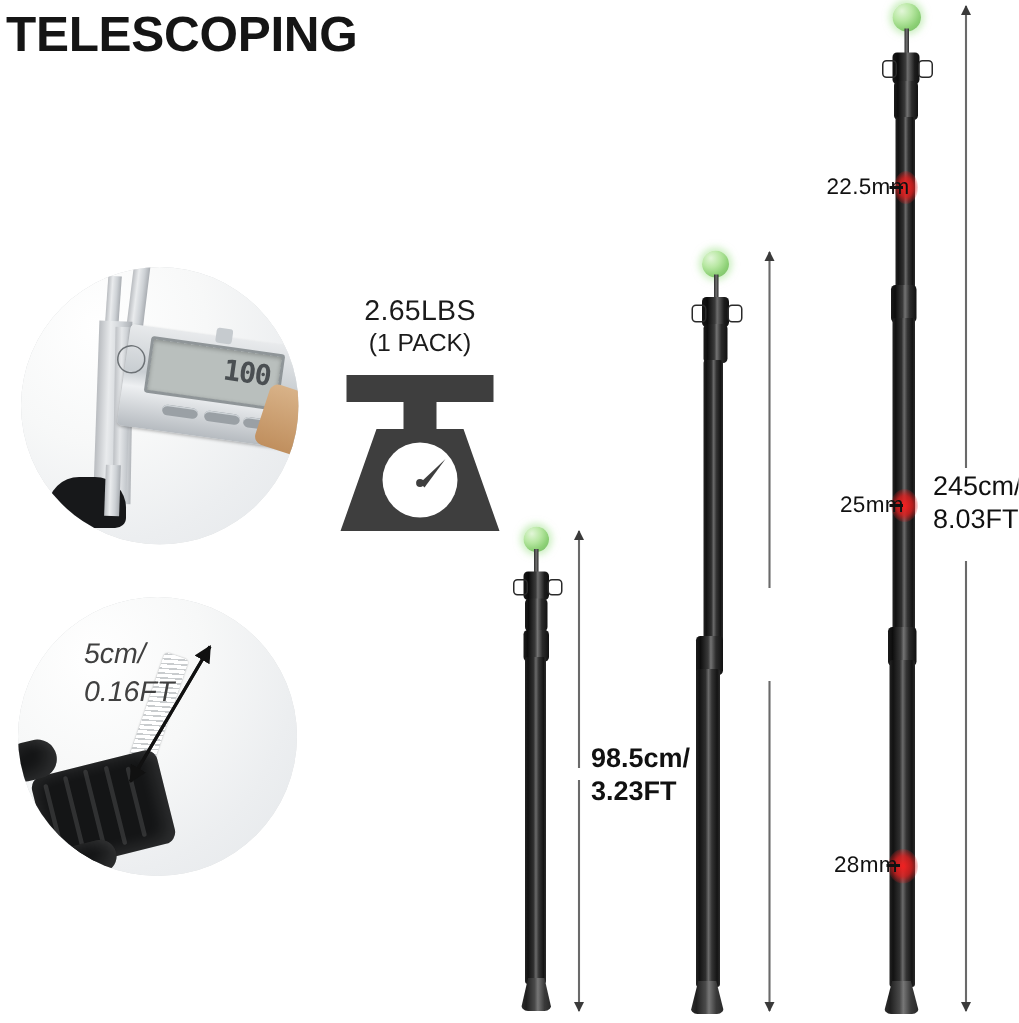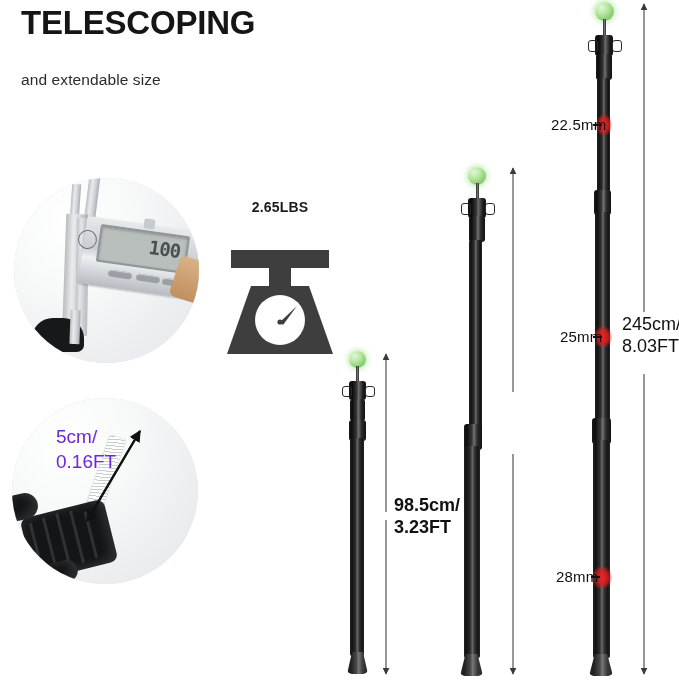--- a/index.html
+++ b/index.html
@@ -1,21 +1,21 @@
 <!DOCTYPE html>
 <html><head>
 <meta charset="utf-8">
 <style>
   html,body{margin:0;padding:0;background:#ffffff;}
   body{width:679px;height:682px;overflow:hidden;
        font-family:"Liberation Sans","DejaVu Sans",sans-serif;color:#111;}
   #stage{position:relative;width:679px;height:682px;background:#fff;}
 
   
-  .headline{position:absolute;left:21px;top:4px;width:470px;}
+  .headline{position:absolute;left:4px;top:4px;width:470px;}
   .headline h1{margin:0;font-size:33px;line-height:37px;font-weight:700;
       letter-spacing:-0.2px;color:#151515;text-transform:uppercase;}
   .headline .sub{margin-top:9px;font-size:15.5px;line-height:20px;color:#2b2b2b;
       font-weight:400;letter-spacing:0.1px;}
 
   
   .circle{position:absolute;border-radius:50%;overflow:hidden;
       background:#f2f3f4;box-shadow:inset 0 0 0 1px #e3e5e6;}
   .circ1{left:14px;top:178px;width:185px;height:185px;}
   .circ2{left:12px;top:398px;width:186px;height:186px;}
@@ -43,27 +43,27 @@
 
   
   .rod{position:absolute;width:17px;border-radius:3px;
      background:
        repeating-linear-gradient(165deg,#ffffff 0 1px,#c9ccce 1px 2px,#ffffff 2px 3.2px),
        linear-gradient(90deg,#aeb1b4,#f4f5f6 40%,#c7cacd);
      box-shadow:0 0 1px rgba(0,0,0,.35);}
   .clamp{position:absolute;background:#141516;border-radius:8px;
      box-shadow:inset -6px -4px 10px rgba(255,255,255,.10), inset 4px 4px 8px rgba(255,255,255,.06);}
   .clamp-rib{position:absolute;background:rgba(255,255,255,.12);border-radius:2px;}
-  .dim-text{position:absolute;font-size:16.5px;line-height:19px;font-weight:400;color:#6d28d9;}
+  .dim-text{position:absolute;font-size:16.5px;line-height:19px;font-weight:400;color:#404040;font-style:italic;}
 
   svg.arrowsvg{position:absolute;overflow:visible;}
 
   
   .scale-wrap{position:absolute;left:205px;top:196px;width:150px;text-align:center;}
-  .scale-title{font-size:14px;font-weight:700;color:#1b1b1b;line-height:23px;letter-spacing:0.2px;}
+  .scale-title{font-size:19px;font-weight:400;color:#1b1b1b;line-height:23px;letter-spacing:0.2px;}
   .scale-sub{font-size:16.5px;font-weight:400;color:#1b1b1b;line-height:20px;}
 
   
   .pole{position:absolute;}
   .seg{position:absolute;border-radius:2px;
     background:linear-gradient(90deg,#232323 0%,#121212 14%,#2f2f2f 40%,#6a6a6a 52%,#343434 66%,#141414 88%,#2a2a2a 100%);}
   .collar{position:absolute;border-radius:3px;
     background:linear-gradient(90deg,#1b1b1b 0%,#0d0d0d 16%,#3a3a3a 45%,#737373 55%,#2b2b2b 74%,#111 100%);}
   .foot{position:absolute;
     background:linear-gradient(90deg,#303030,#1f1f1f 18%,#4a4a4a 45%,#777 55%,#3a3a3a 76%,#262626 100%);
@@ -87,21 +87,20 @@
 <body>
 
 <div id="stage">
 
   <div class="headline">
     <h1>
       <span>TELESCOPING</span><br>
     </h1>
     <div class="sub">
       <br>
-      <span>and extendable size</span>
     </div>
   </div>
 
   <div class="circle circ1">
     <div class="cbg"></div>
 
     <div class="cal-jaw" style="left:72px;top:-8px;width:11px;height:68px;transform:rotate(7deg);"></div>
     <div class="cal-jaw" style="left:56px;top:6px;width:9px;height:64px;transform:rotate(4deg);"></div>
 
     <div class="cal-jaw" style="left:50px;top:36px;width:22px;height:130px;transform:rotate(2deg);"></div>
@@ -150,20 +149,21 @@
     </svg>
 
     <div class="dim-text" style="left:44px;top:26px;font-size:19px;line-height:25px;font-weight:400;">
       <span>5cm/</span><br>
       <span>0.16FT</span>
     </div>
   </div>
 
   <div class="scale-wrap">
     <div class="scale-title">2.65LBS</div>
+    <div class="scale-sub">(1 PACK)</div>
   </div>
   <svg class="arrowsvg" style="left:215px;top:250px;width:130px;height:110px;">
     <rect x="16" y="0" width="98" height="18" fill="#3e3e3e"></rect>
     <rect x="54" y="16" width="22" height="22" fill="#3e3e3e"></rect>
     <path d="M36,36 L94,36 L118,104 L12,104 Z" fill="#3e3e3e"></path>
     <circle cx="65" cy="70" r="25" fill="#ffffff"></circle>
     <path d="M65,72 L82,56 L68,75 Z" fill="#3e3e3e"></path>
     <circle cx="65" cy="72" r="2.6" fill="#3e3e3e"></circle>
   </svg>
 

